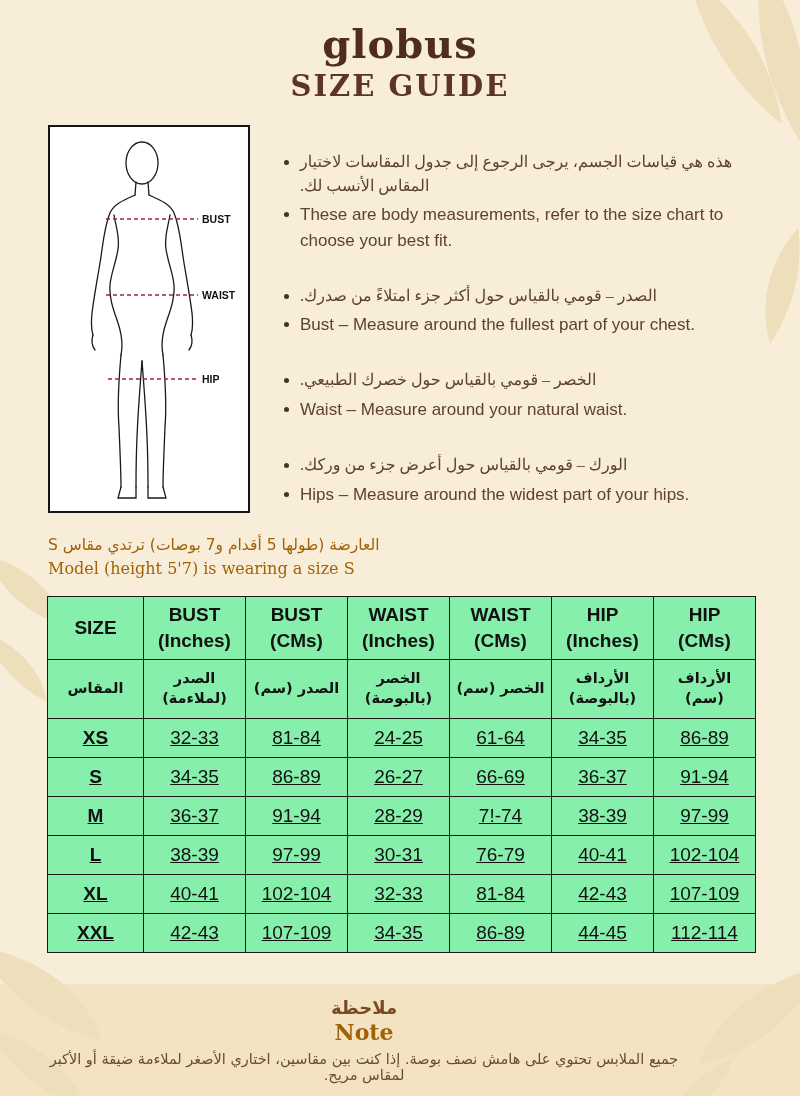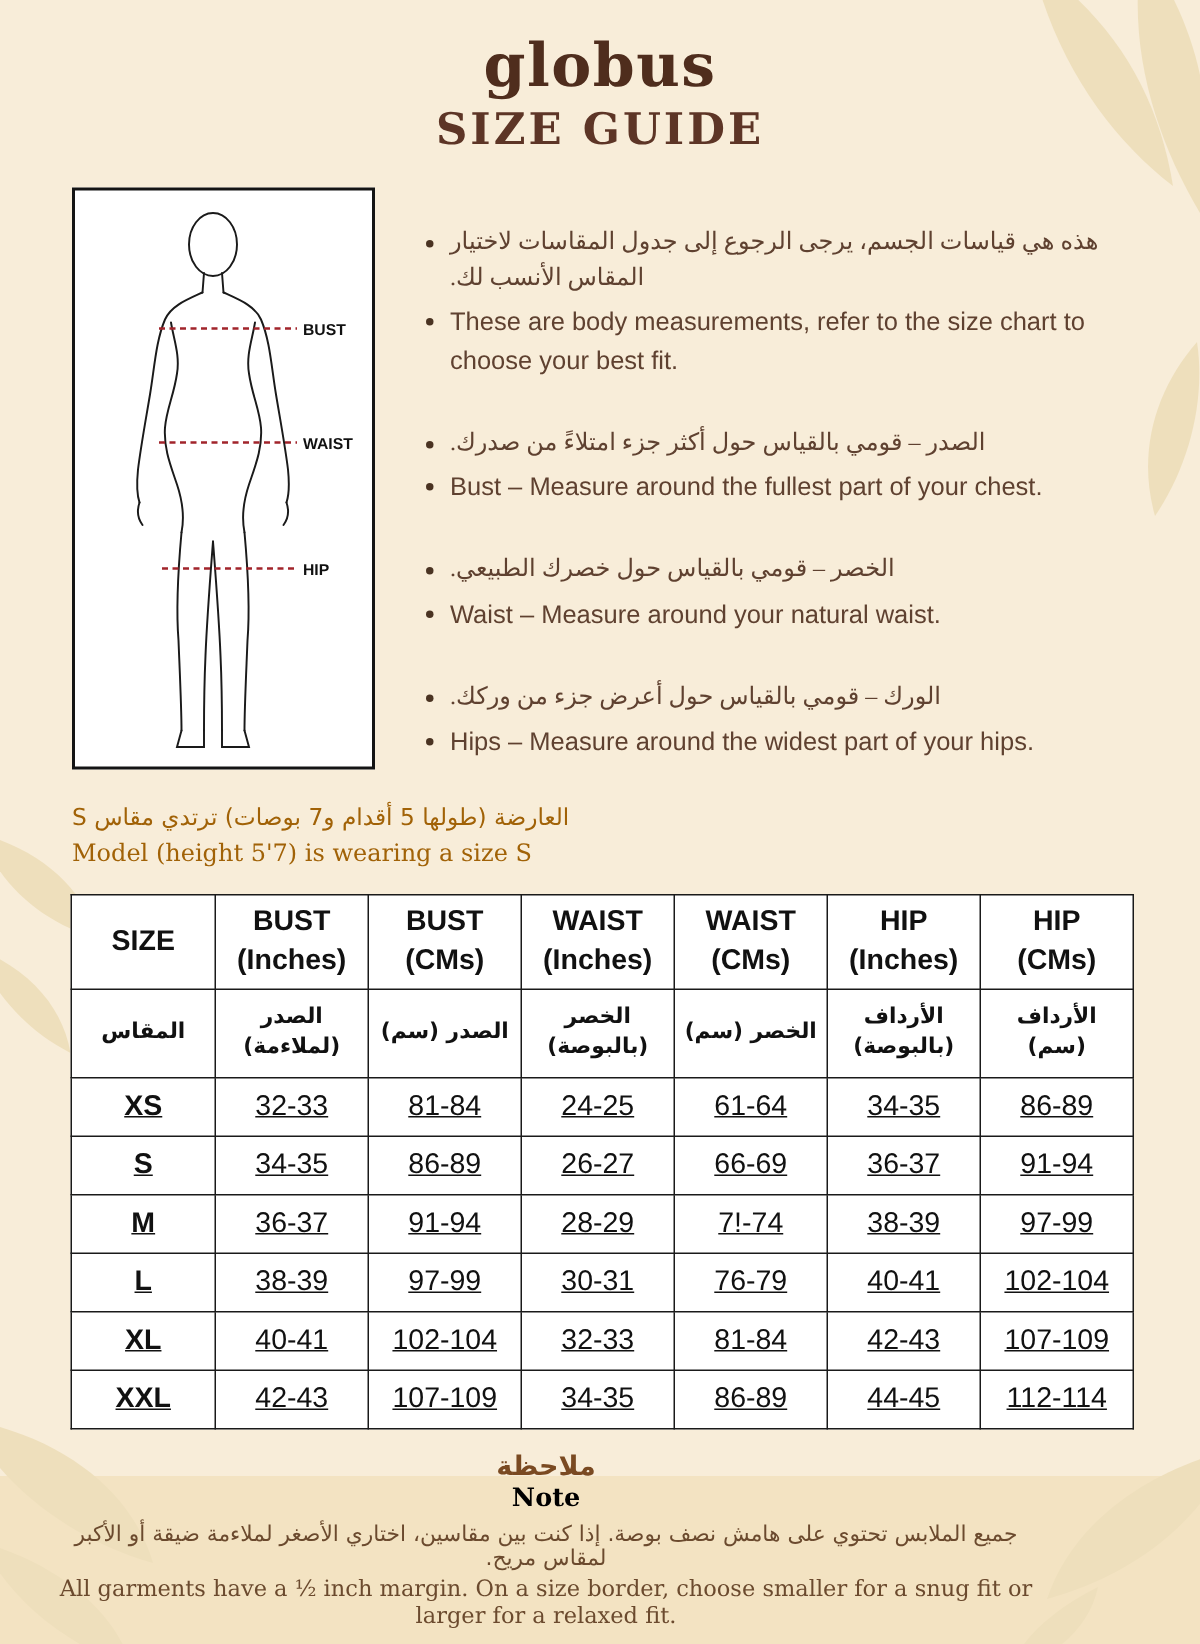--- a/index.html
+++ b/index.html
@@ -42,21 +42,21 @@
     color:#5f4130;font-size:17px;line-height:1.48;}
   .bullet{width:5px;height:5px;border-radius:50%;background:#4a3322;margin-top:10px;flex:none;}
   .ar{direction:rtl;font-family:Liberation Serif, serif;font-size:16px;text-align:left;}
   .en{font-family:Liberation Sans, sans-serif;}
 
   .model-note{position:absolute;left:48px;top:533px;color:#a16207;font-size:16px;line-height:1.55;}
   .model-note .ar-line{direction:rtl;text-align:left;font-family:"DejaVu Sans", sans-serif;font-size:15.5px;}
 
   table.size-table{
     position:absolute;left:47px;top:596px;width:708px;
-    border-collapse:collapse;background:#ffffff;
+    border-collapse:collapse;background:#86efac;
     font-family:"Liberation Sans", sans-serif;color:#111;
     table-layout:fixed;
   }
   .size-table th,.size-table td{
     border:1.3px solid #1a1a1a;text-align:center;vertical-align:middle;
     padding:0 2px;overflow:hidden;
   }
   .size-table col.c-size{width:96px;}
   .size-table col.c-val{width:102px;}
   .size-table tr.h-en th{font-size:19px;font-weight:bold;height:62px;line-height:1.35;}
@@ -66,21 +66,21 @@
   }
   .size-table td{font-size:19px;height:38px;text-decoration:underline;}
   .size-table td.size-col{font-weight:bold;}
 
   .footer-text{
     position:absolute;left:0;bottom:0;width:728px;box-sizing:border-box;
     text-align:center;padding:11px 28px 10px;
   }
   .note-ar{font-size:18px;font-weight:bold;color:#7a4a22;direction:rtl;
     font-family:"DejaVu Sans", sans-serif;margin-bottom:1px;}
-  .note-en{font-size:17px;font-weight:bold;color:#000000;margin-bottom:6px;}
+  .note-en{font-size:22px;font-weight:bold;color:#a16207;margin-bottom:6px;}
   .foot-ar{font-size:14.5px;color:#6b4a2e;direction:rtl;
     font-family:"DejaVu Sans", sans-serif;margin-bottom:3px;}
   .foot-en{font-size:15px;color:#6b4a2e;}
 </style>
 </head>
 <body>
 
 <div class="layer-footer-band"></div>
 
 <svg class="layer-decor" viewBox="0 0 800 1096">
@@ -282,16 +282,15 @@
         <td>44-45</td>
         <td>112-114</td>
       </tr>
     </tbody>
   </table>
 
   <div class="footer-text">
     <div class="note-ar">ملاحظة</div>
     <div class="note-en">Note</div>
     <div class="foot-ar">جميع الملابس تحتوي على هامش نصف بوصة. إذا كنت بين مقاسين، اختاري الأصغر لملاءمة ضيقة أو الأكبر لمقاس مريح.</div>
-    <div class="foot-en">All garments have a ½ inch margin. On a size border, choose smaller for a snug fit or larger for a relaxed fit.</div>
   </div>
 
 </div>
 
 </body></html>

